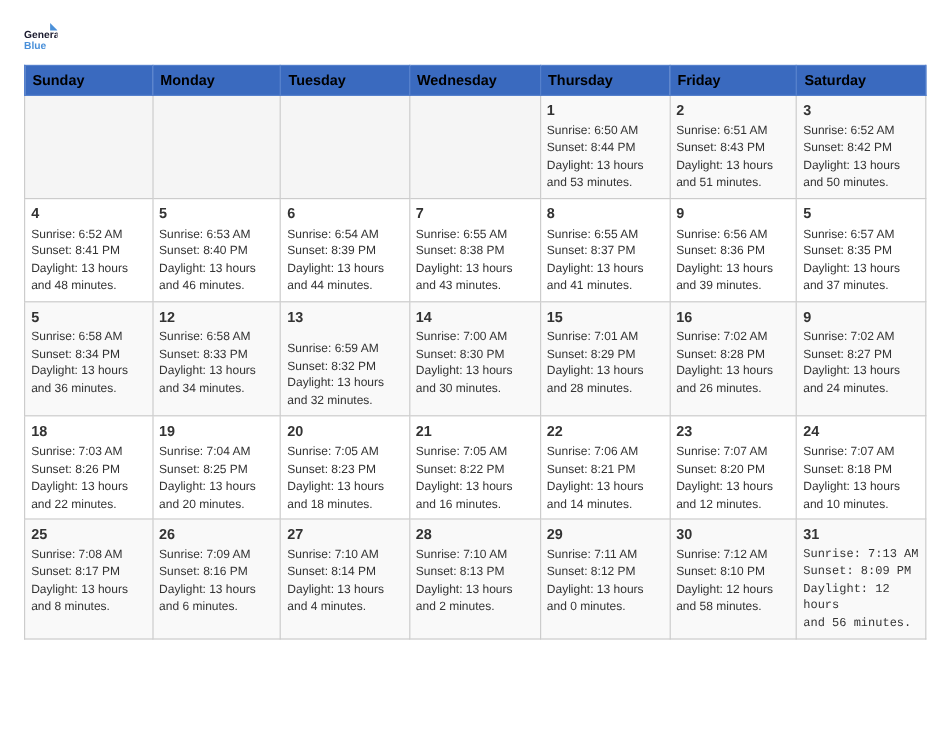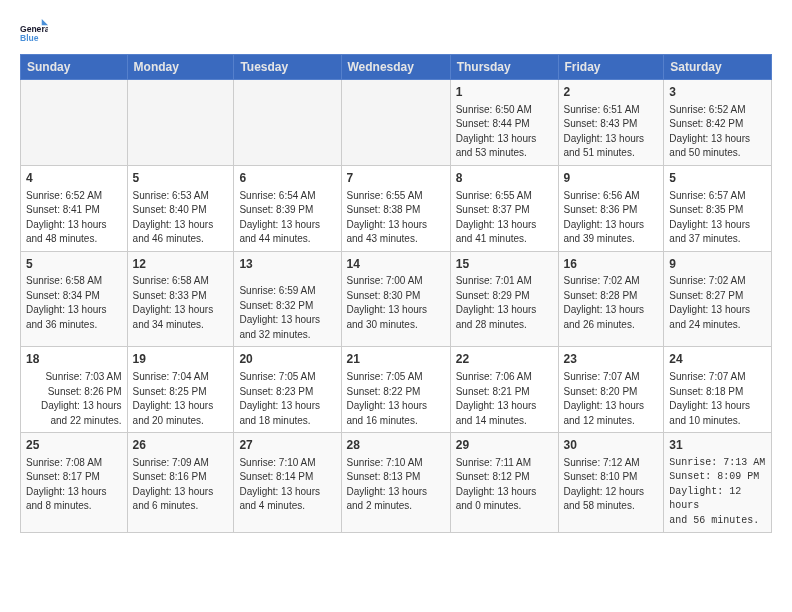--- a/index.html
+++ b/index.html
@@ -37,21 +37,21 @@
       font-size: 16px;
       color: #444;
     }
     .calendar {
       width: 100%;
       border-collapse: collapse;
       font-size: 10.5px;
     }
     .calendar th {
       background: #3a6abf;
-      color: #e5e5e5;
+      color: #000000;
       text-align: left;
       padding: 5px 6px;
       font-size: 12px;
       font-weight: bold;
       border: 1px solid #5580cc;
     }
     .calendar td {
       vertical-align: top;
       border: 1px solid #ccc;
       padding: 4px 5px;
@@ -238,21 +238,21 @@
           <span class="day-num">9</span>
           <div class="day-info" style="white-space: pre-line;">Sunrise: 7:02 AM
 Sunset: 8:27 PM
 Daylight: 13 hours
 and 24 minutes.</div>
         </td>
       </tr>
       <tr>
         <td>
           <span class="day-num">18</span>
-          <div class="day-info" style="white-space: pre-line; text-align: right;">Sunrise: 7:03 AM
+          <div class="day-info" style="white-space: pre-line;">Sunrise: 7:03 AM
 Sunset: 8:26 PM
 Daylight: 13 hours
 and 22 minutes.</div>
         </td>
         <td>
           <span class="day-num">19</span>
           <div class="day-info" style="white-space: pre-line;">Sunrise: 7:04 AM
 Sunset: 8:25 PM
 Daylight: 13 hours
 and 20 minutes.</div>

